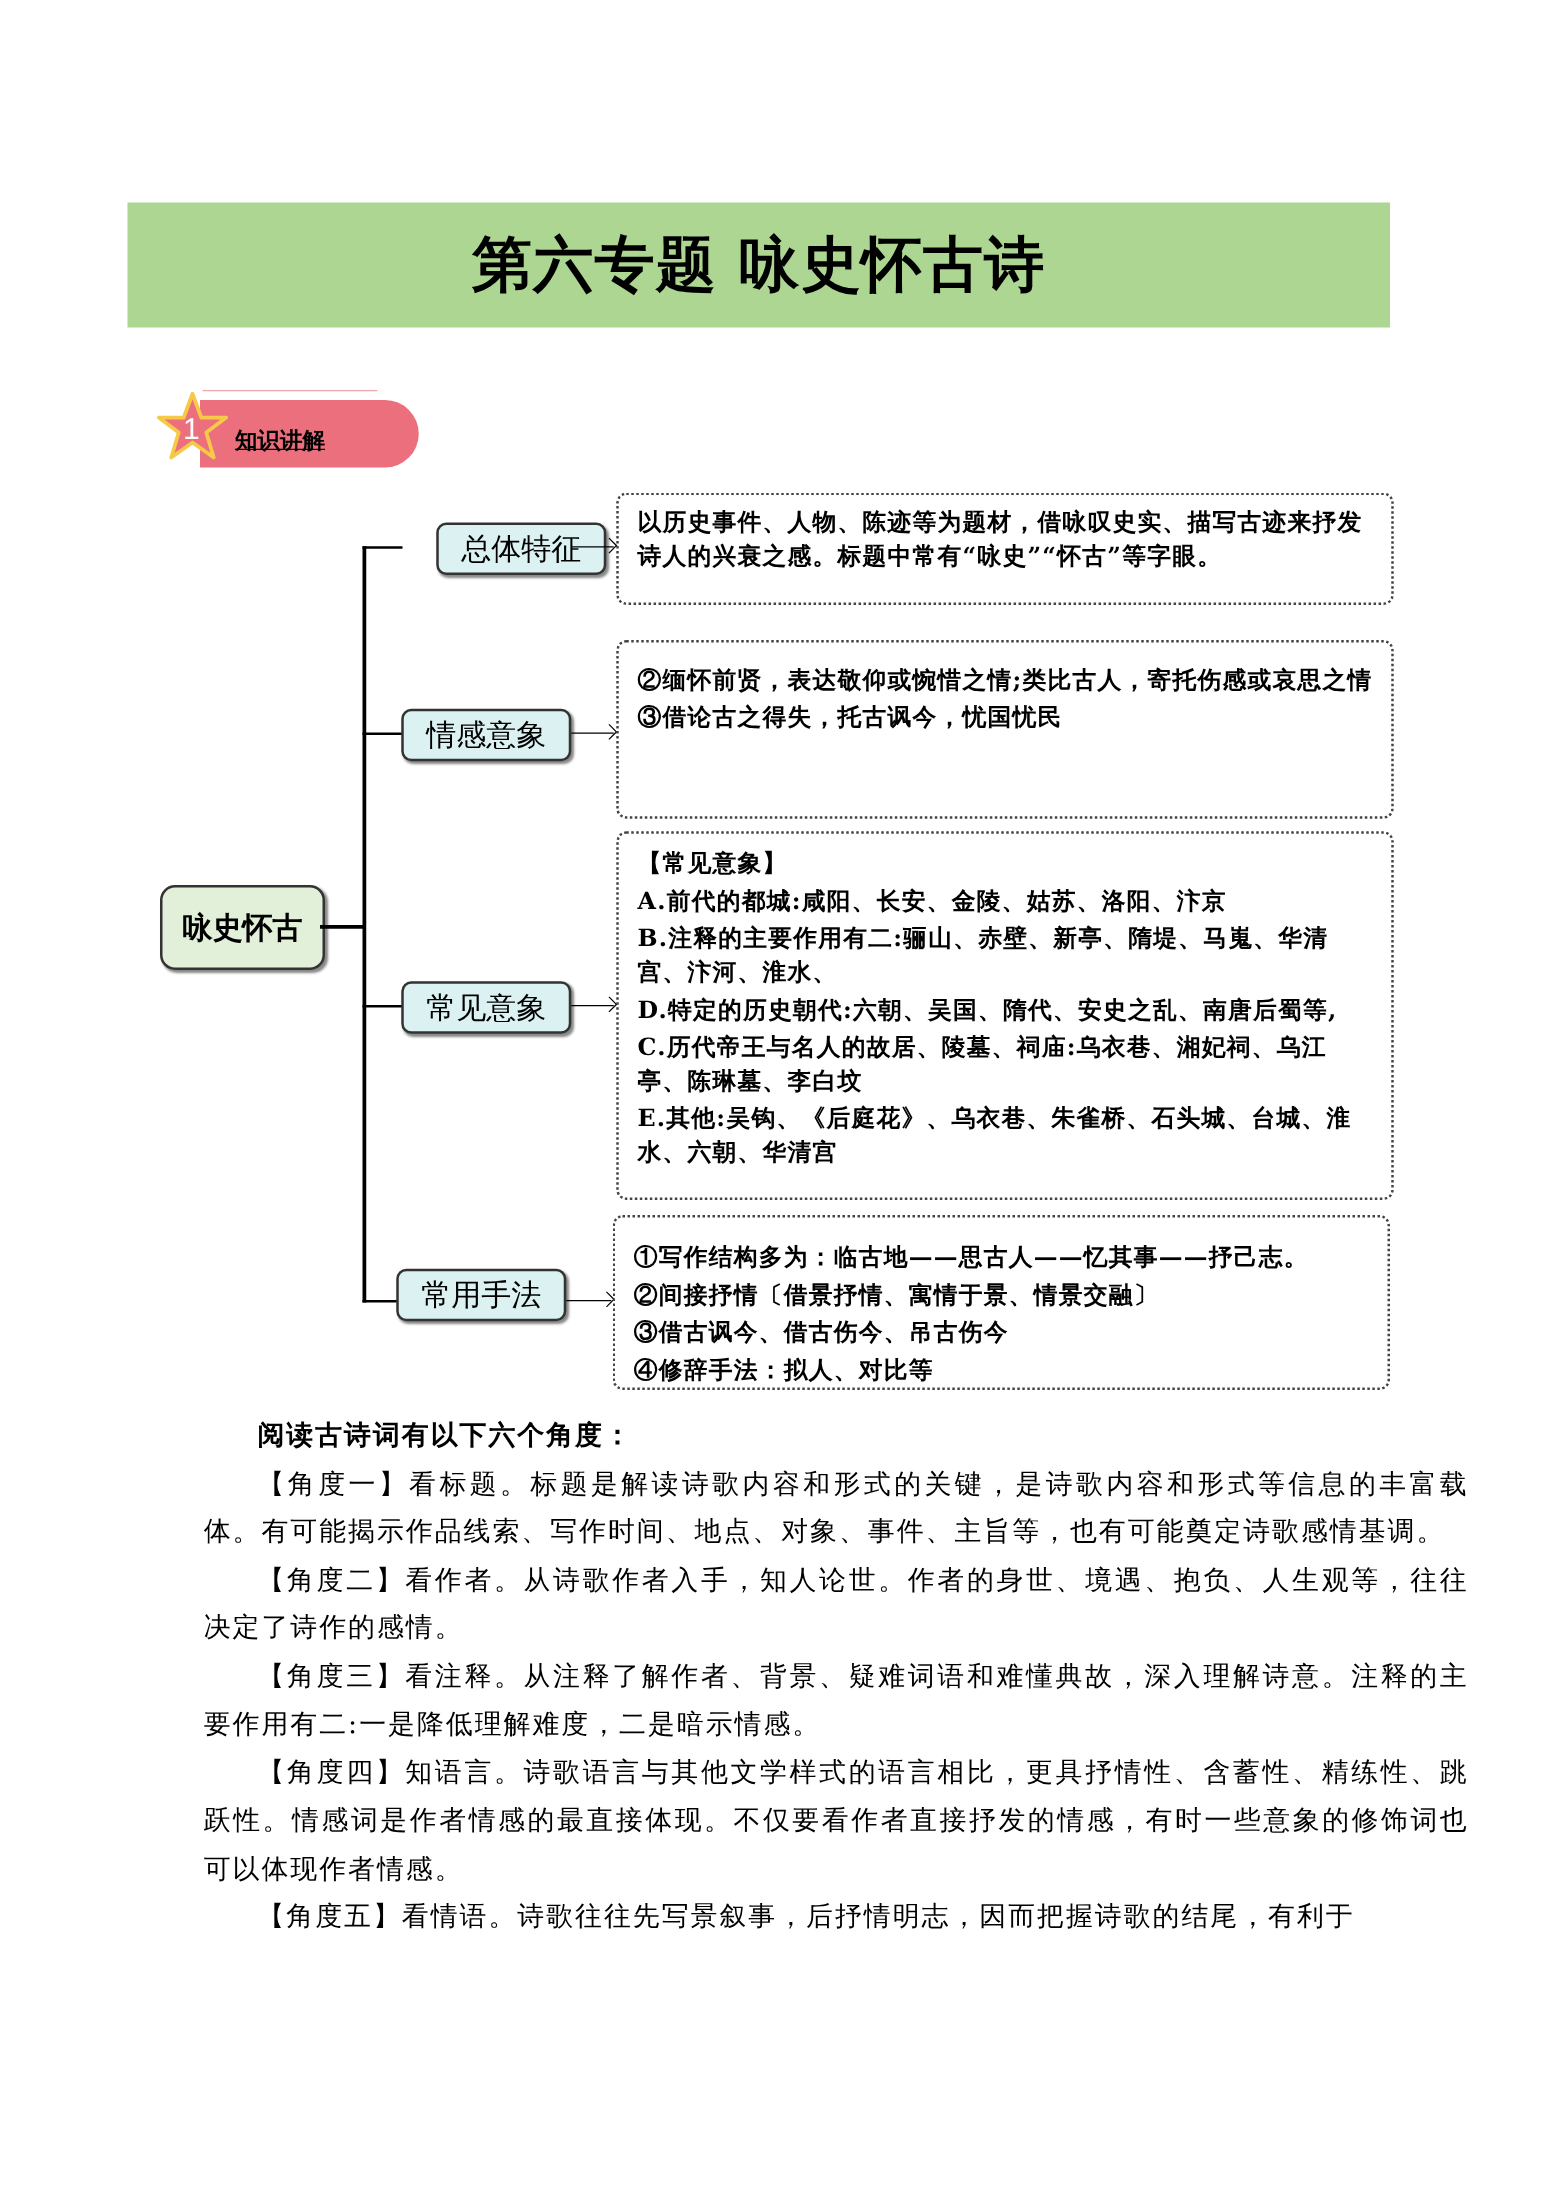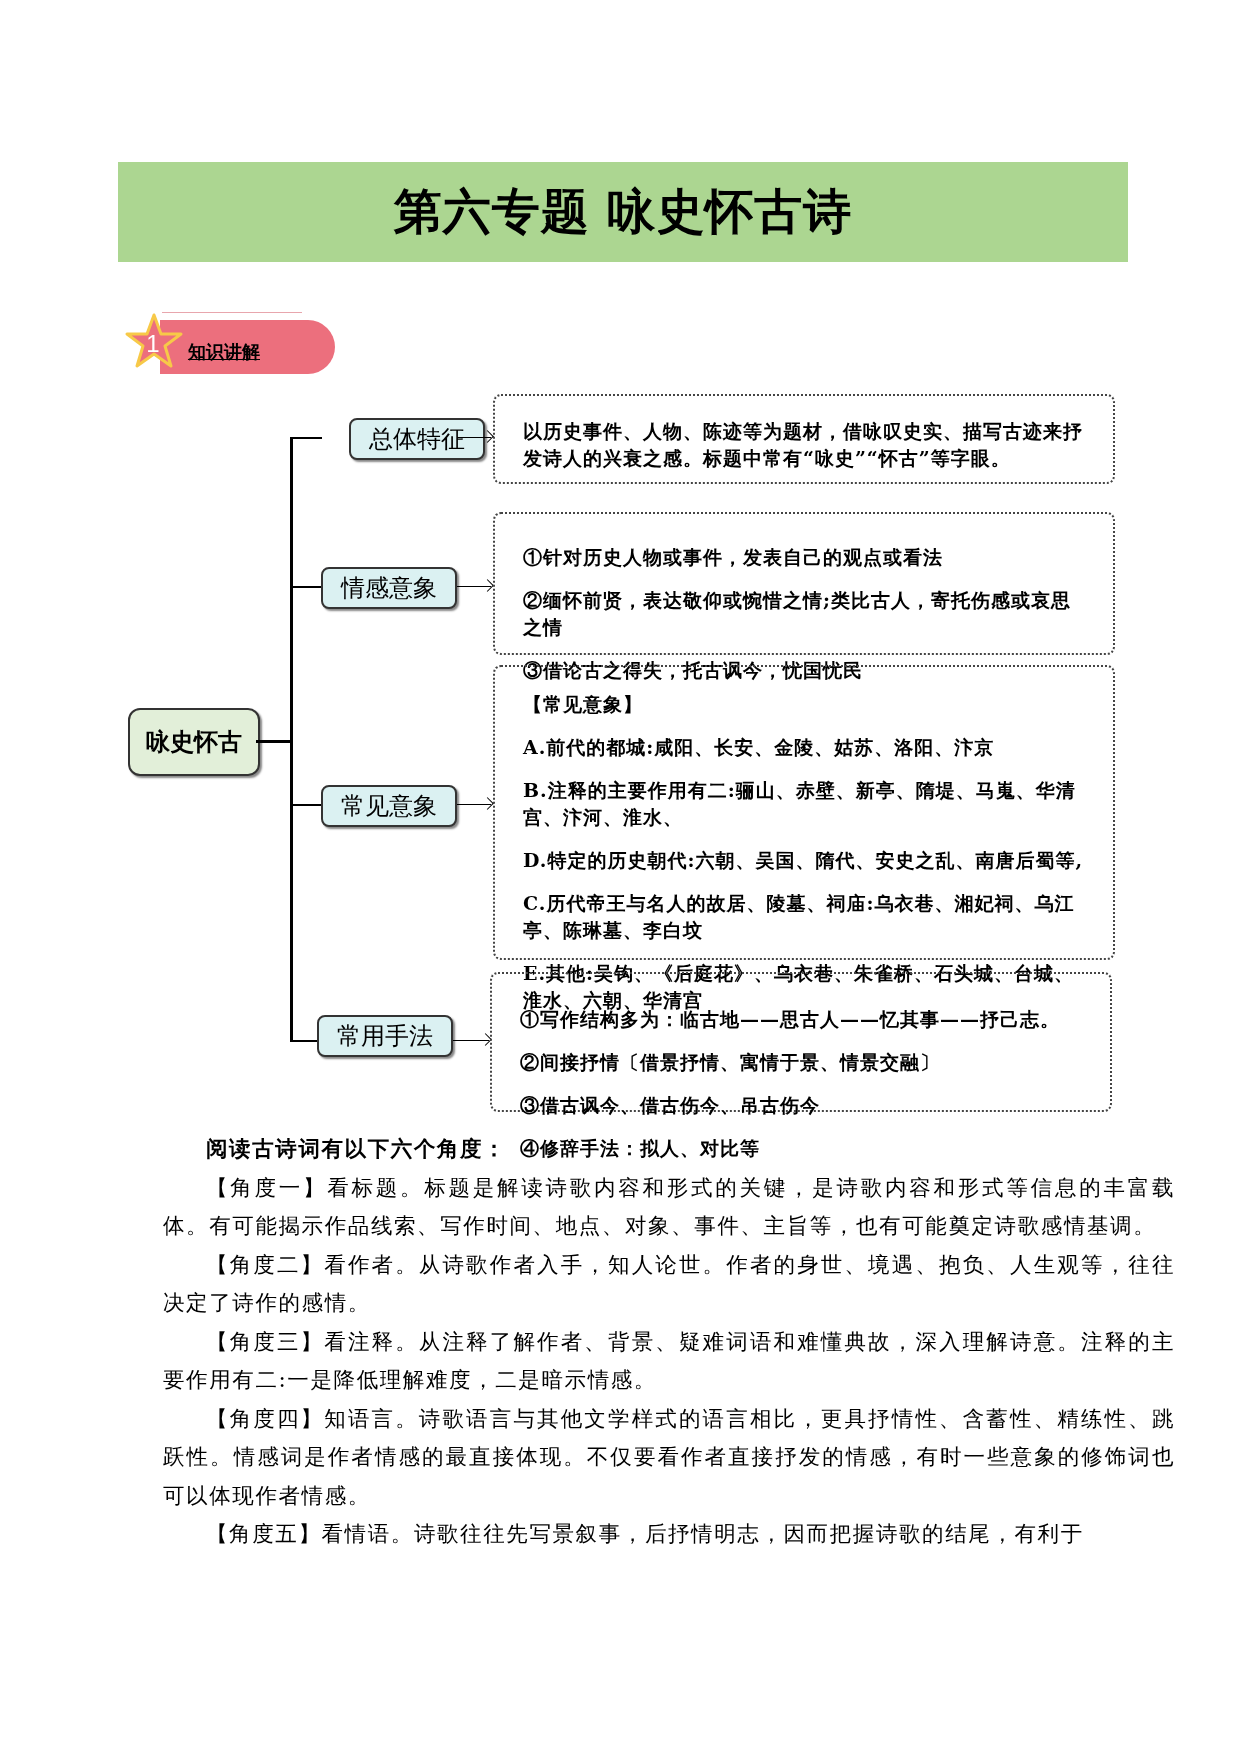--- a/index.html
+++ b/index.html
@@ -1,18 +1,18 @@
 <!DOCTYPE html>
 <html><head>
   <meta charset="utf-8">
   <style>
     html, body { margin: 0; padding: 0; background: #ffffff; }
     body { width: 1240px; height: 1754px; position: relative; overflow: hidden;
       font-family: "DejaVu Serif", "Liberation Serif", serif; color: #000; }
-    .title-banner { position: absolute; left: 118px; top: 162px; width: 1010px; height: 100px;
+    .title-banner { position: absolute; left: 102px; top: 162px; width: 1010px; height: 100px;
       background: #acd691; display: flex; align-items: center; justify-content: center; }
     .title-banner span { font-family: "DejaVu Sans", sans-serif; font-weight: bold; font-size: 48px; letter-spacing: 1px; }
     .badge-line { position: absolute; left: 162px; top: 312px; width: 140px; height: 1px; background: #e8a6ad; }
     .badge-pill { position: absolute; left: 160px; top: 320px; width: 175px; height: 54px; background: #ec6f7d; border-radius: 0 27px 27px 0; }
     .badge-star { position: absolute; left: 124px; top: 312px; width: 60px; height: 60px; }
     .badge-num { position: absolute; left: 138px; top: 330px; width: 30px; text-align: center; color: #fff;
       font-family: "Liberation Sans", sans-serif; font-size: 24px; }
     .badge-label { position: absolute; left: 188px; top: 340px; font-family: "DejaVu Sans", sans-serif; font-weight: bold; font-size: 18px; text-decoration: underline; }
 
     .root-node { position: absolute; left: 128px; top: 708px; width: 128px; height: 64px;
@@ -22,21 +22,21 @@
     .trunk { position: absolute; left: 290px; top: 437px; width: 3px; height: 605px; background: #000; }
     .branch { position: absolute; left: 290px; height: 2px; background: #000; width: 32px; }
     .node { position: absolute; left: 321px; width: 132px; height: 38px; background: #dbf1f2;
       border: 2px solid #333; border-radius: 8px; box-shadow: 2px 2px 2px #888;
       display: flex; align-items: center; justify-content: center; font-size: 24px; }
     .arrow { position: absolute; height: 1px; background: #000; }
     .arrow::after { content: ""; position: absolute; right: -1px; top: -5px; width: 8px; height: 8px;
       border-right: 1.5px solid #000; border-top: 1.5px solid #000; transform: rotate(45deg); }
     .detail { position: absolute; left: 493px; width: 622px; border: 2px dotted #444; border-radius: 8px;
       box-sizing: border-box; padding: 0 12px; font-size: 19px; line-height: 27px; font-weight: bold; letter-spacing: 1px; }
-    .detail p { margin: 16px; }
+    .detail p { margin: 3px; }
 
     .body-text { position: absolute; left: 118px; top: 1130px; width: 1012px; font-size: 21.5px; line-height: 38.5px; letter-spacing: 1.6px; margin-left: 45px; }
     .body-text p { margin: 0; text-indent: 2em; text-align: justify; }
     .body-text .lead { font-weight: bold; font-family: "DejaVu Sans", sans-serif; }
   </style>
 </head>
 <body>
 
 <div class="title-banner">
   <span>第六专题  咏史怀古诗</span>
@@ -58,21 +58,20 @@
 <div class="node" style="top:418px;margin-left:28px;">总体特征</div>
 <div class="arrow" style="left:457px; top:437px; width:34px;"></div>
 <div class="detail" style="top:394px; height:90px; padding-top:6px;">
   <p>以历史事件、人物、陈迹等为题材，借咏叹史实、描写古迹来抒发诗人的兴衰之感。标题中常有“咏史”“怀古”等字眼。</p>
 </div>
 
 <div class="branch" style="top:586px;"></div>
 <div class="node" style="top:567px;">情感意象</div>
 <div class="arrow" style="left:457px; top:586px; width:34px;"></div>
 <div class="detail" style="top:512px; height:143px; padding-top:14px;">
-  <p>①针对历史人物或事件，发表自己的观点或看法</p>
   <p>②缅怀前贤，表达敬仰或惋惜之情;类比古人，寄托伤感或哀思之情</p>
   <p>③借论古之得失，托古讽今，忧国忧民</p>
 </div>
 
 <div class="branch" style="top:804px;"></div>
 <div class="node" style="top:785px;">常见意象</div>
 <div class="arrow" style="left:457px; top:804px; width:34px;"></div>
 <div class="detail" style="top:665px; height:295px; padding-top:8px;">
   <p>【常见意象】</p>
   <p>A.前代的都城:咸阳、长安、金陵、姑苏、洛阳、汴京</p>

